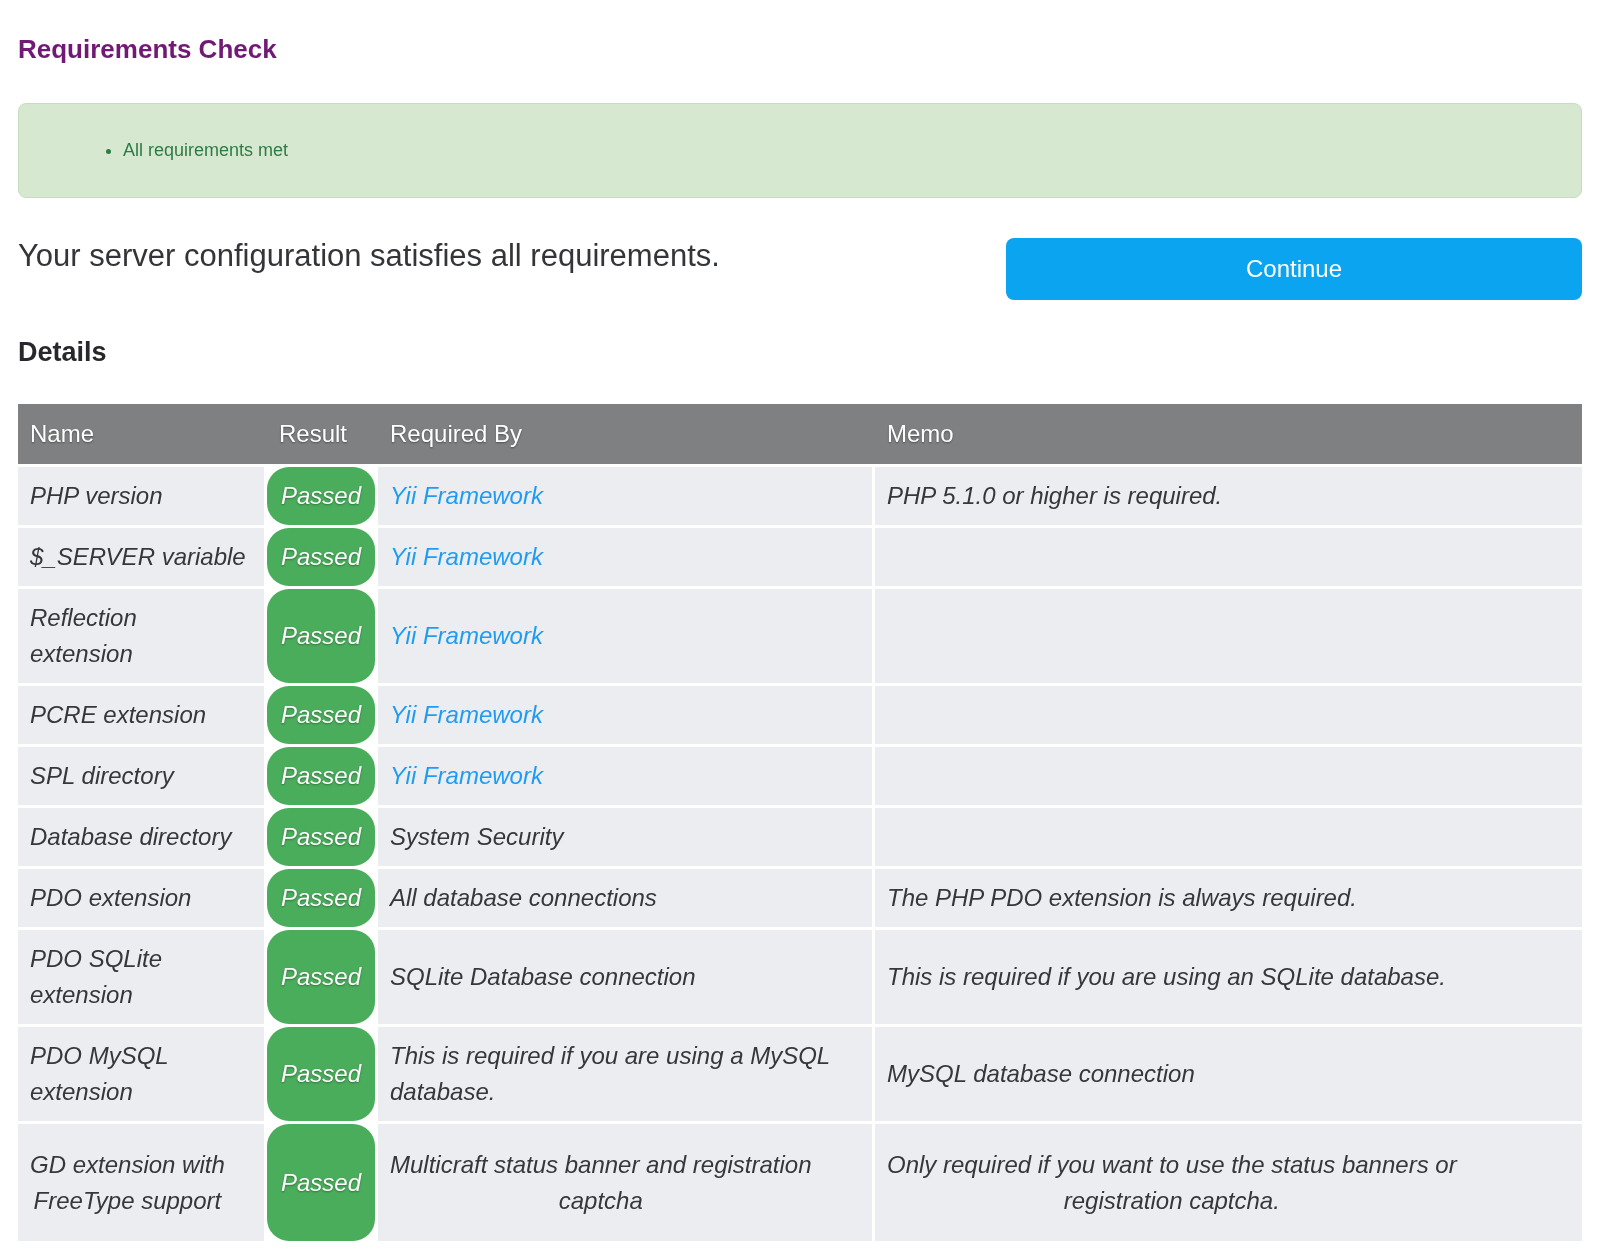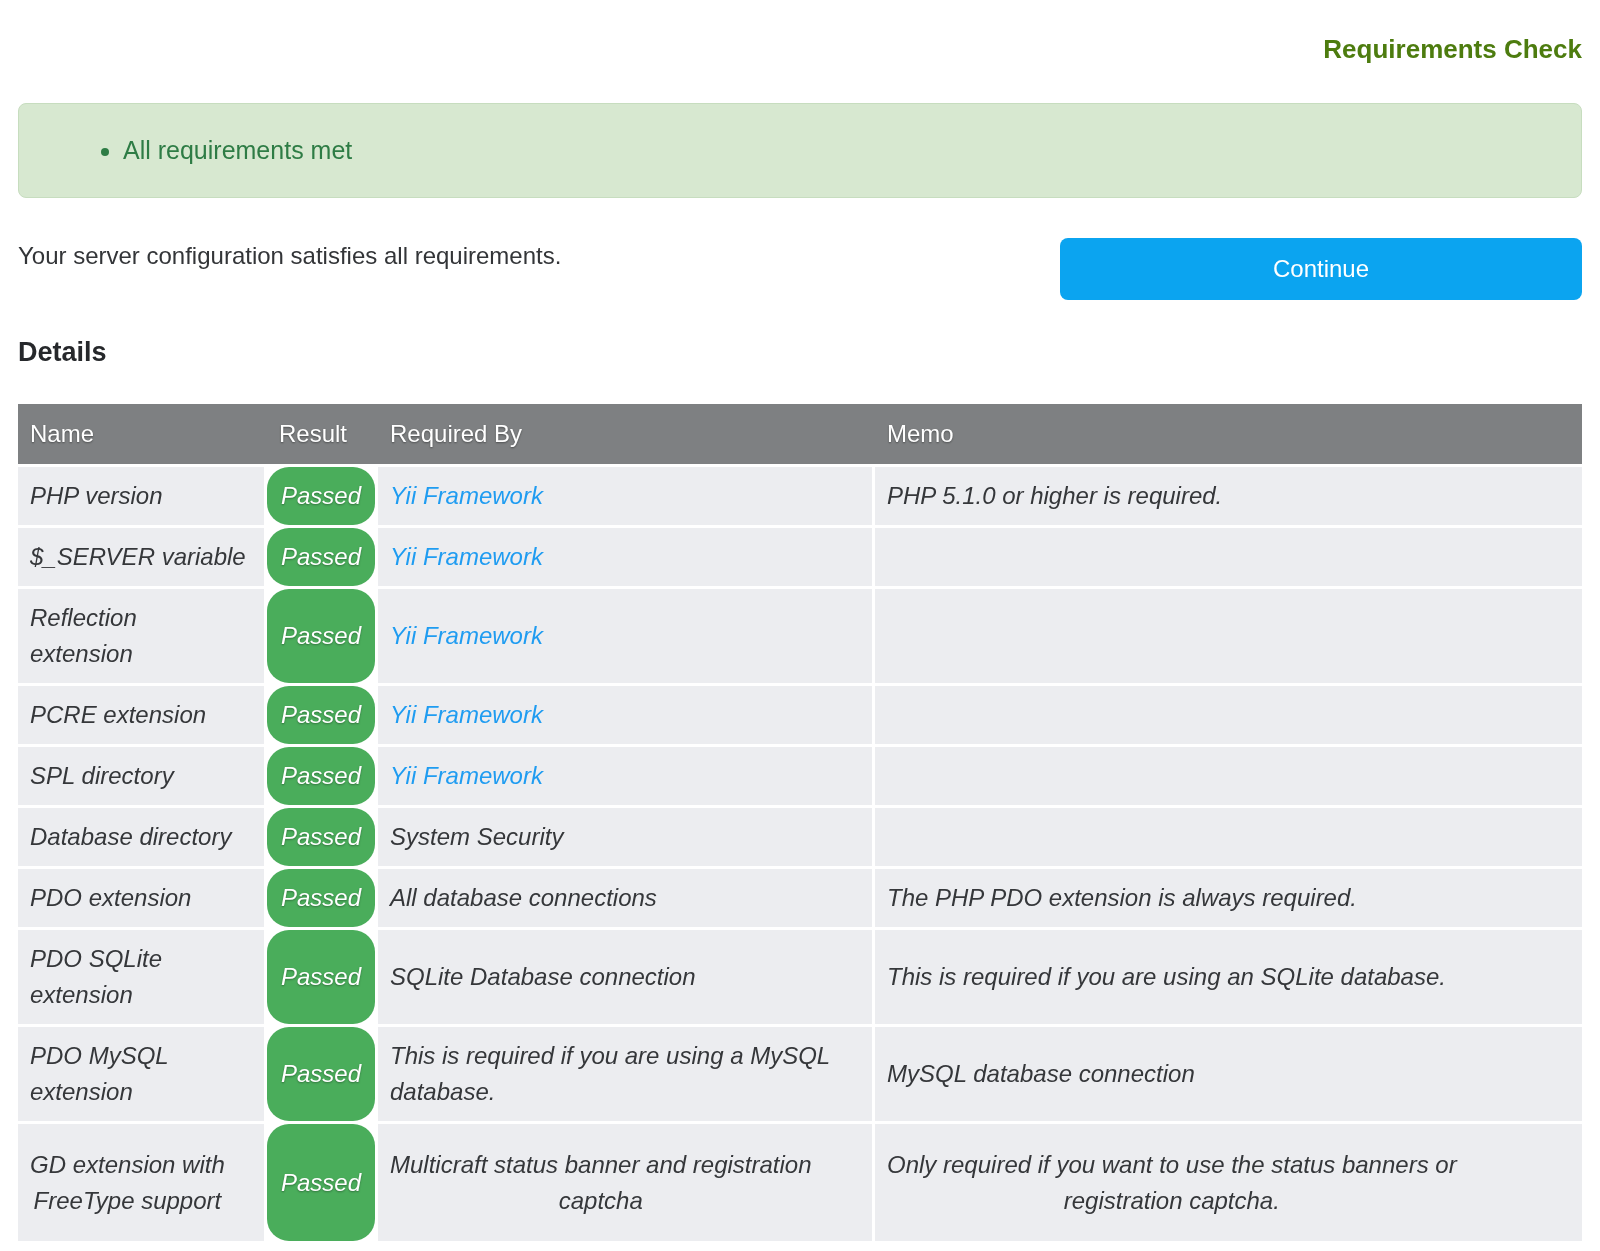--- a/index.html
+++ b/index.html
@@ -12,55 +12,54 @@
   }
   .page {
     margin: 0 18px;
     padding-bottom: 16px;
     min-width: 1200px;
   }
   h1.page-title {
     font-size: 26px;
     line-height: 30px;
     font-weight: bold;
-    color: #4d7c0f;
+    color: #701a75;
     margin: 34px 0 0 0;
-    text-align: right;
   }
   .alert-success {
     margin-top: 39px;
     background: #d7e8d0;
     border: 1px solid #c7ddbf;
     border-radius: 8px;
     padding: 32px 0;
     color: #2e7c45;
   }
   .alert-success ul {
     margin: 0;
     padding: 0 0 0 104px;
   }
   .alert-success li {
-    font-size: 25px;
+    font-size: 18px;
     line-height: 29px;
   }
   .summary-row {
     margin-top: 40px;
     display: flex;
     justify-content: space-between;
     align-items: flex-start;
   }
   .summary-text {
     margin: 0;
     padding-top: 4px;
-    font-size: 24px;
+    font-size: 31px;
     line-height: 28px;
     color: #333538;
   }
   .btn-continue {
-    width: 522px;
+    width: 576px;
     height: 62px;
     flex: 0 0 auto;
     background: #0ba4f0;
     color: #ffffff;
     font-family: inherit;
     font-size: 24px;
     border: none;
     border-radius: 8px;
     cursor: pointer;
   }

